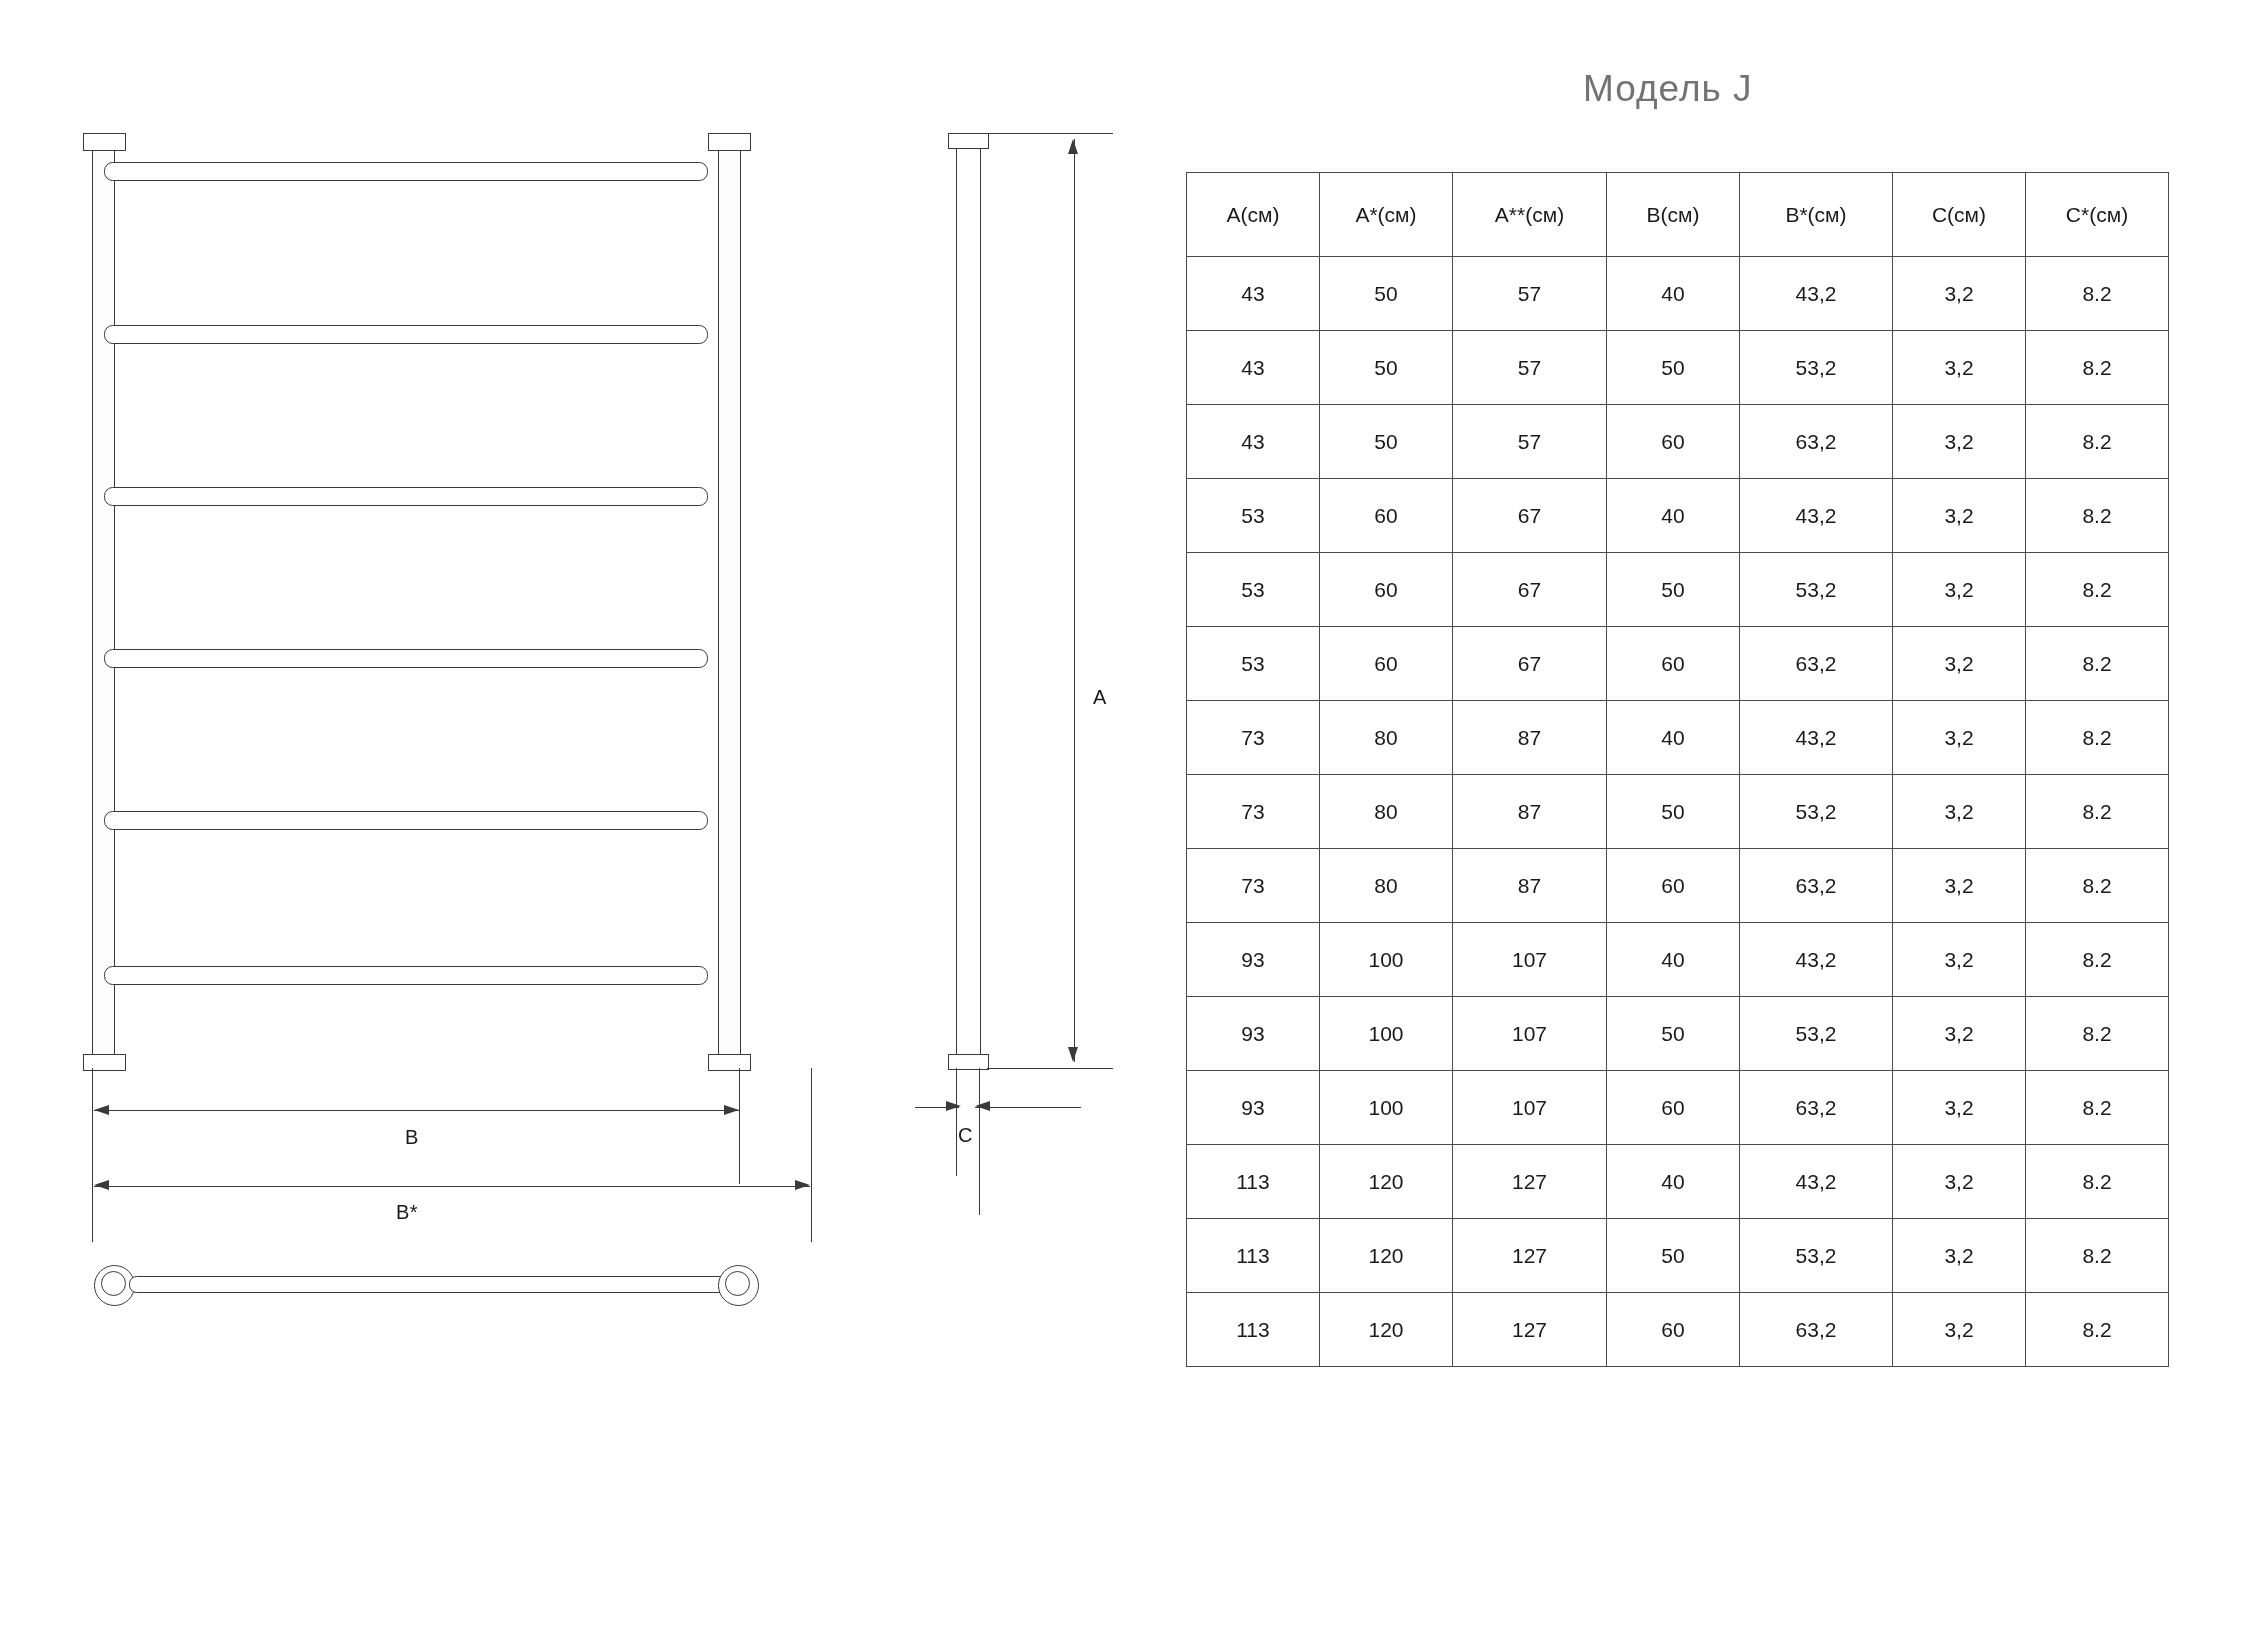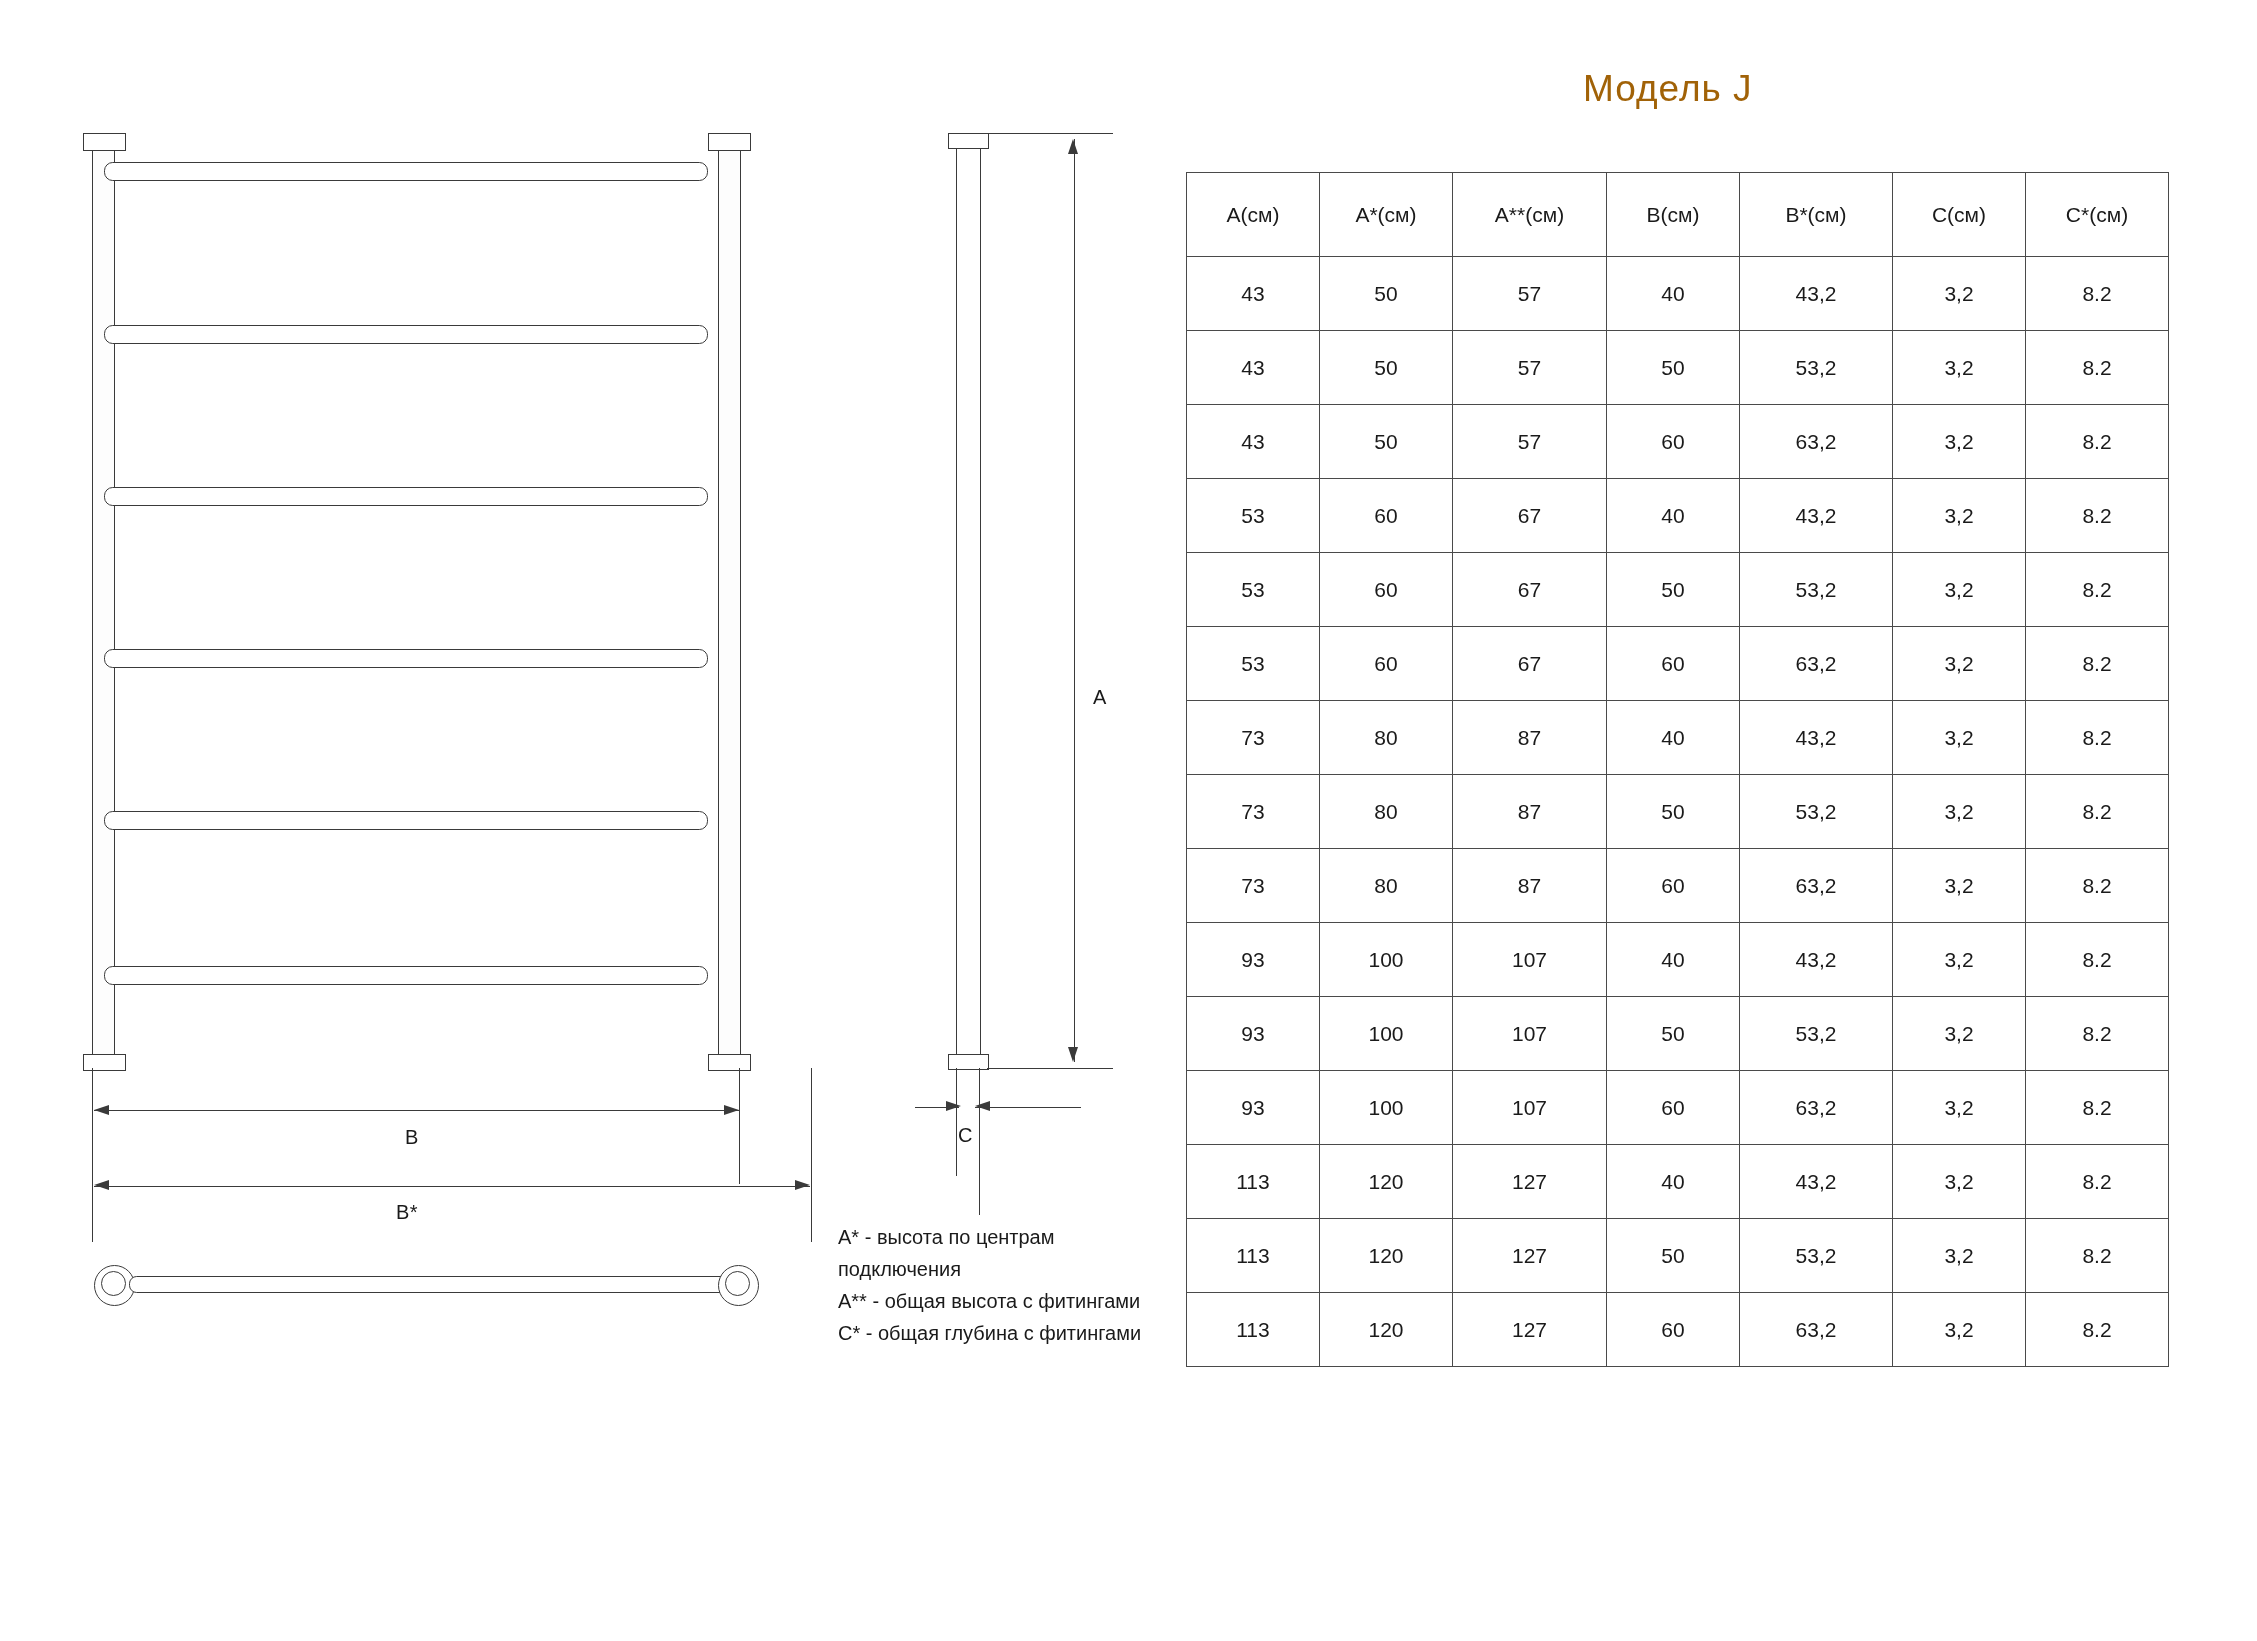--- a/index.html
+++ b/index.html
@@ -181,21 +181,21 @@
     color: #1a1a1a;
   }
 
   
   #model-title {
     position: absolute;
     left: 1583px;
     top: 68px;
     font-size: 37px;
     letter-spacing: 1px;
-    color: #a16207;
+    color: #737373;
   }
   #spec-table {
     position: absolute;
     left: 1186px;
     top: 172px;
     border-collapse: collapse;
     font-size: 21px;
     color: #1a1a1a;
   }
   #spec-table th, #spec-table td {
@@ -271,25 +271,20 @@
 
     <div class="dim-vline" style="left:29px;  top:952px; height:108px;"></div>
     <div class="dim-vline" style="left:52px;  top:952px; height:147px;"></div>
     <div class="dim-line" style="left:-11.6px; top:991px; width:44px;"></div>
     <div class="dim-line" style="left:48px;  top:991px; width:106px;"></div>
     <div class="arrow arrow-right" style="left:19.3px; top:985px;"></div>
     <div class="arrow arrow-left" style="left:48px; top:985px;"></div>
     <div class="dim-label" style="left:31px; top:1008px;">C</div>
   </div>
 
-  <div id="notes">
-    <div>A* - высота по центрам подключения</div>
-    <div>A** - общая высота с фитингами</div>
-    <div>C* - общая глубина с фитингами</div>
-  </div>
 
   <div id="model-title">Модель J</div>
 
   <table id="spec-table">
     <colgroup>
       <col class="c0">
         <col class="c1">
         <col class="c2">
         <col class="c3">
       <col class="c4">

